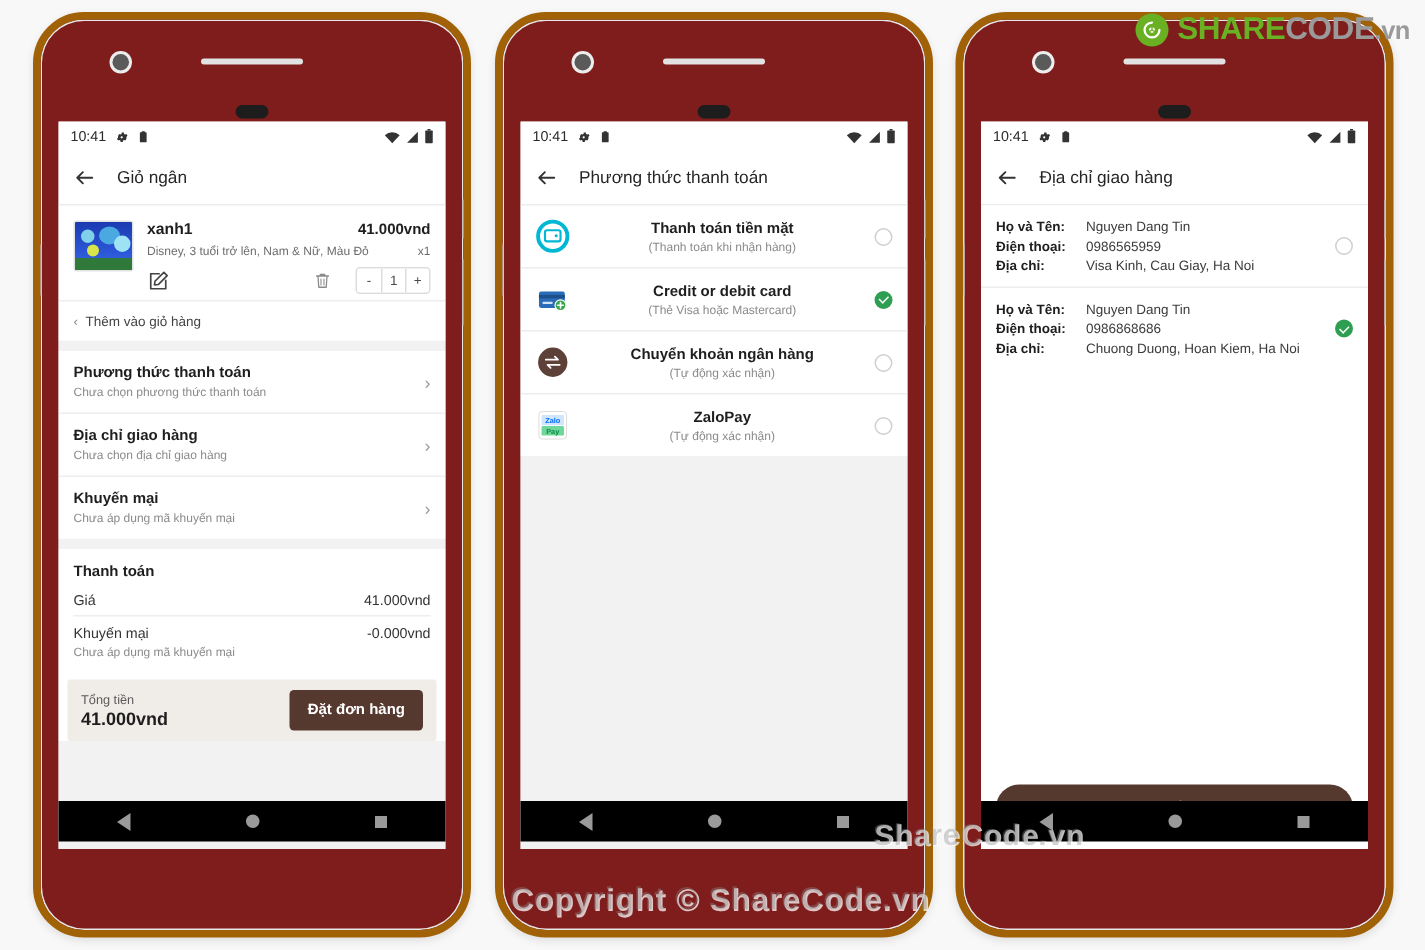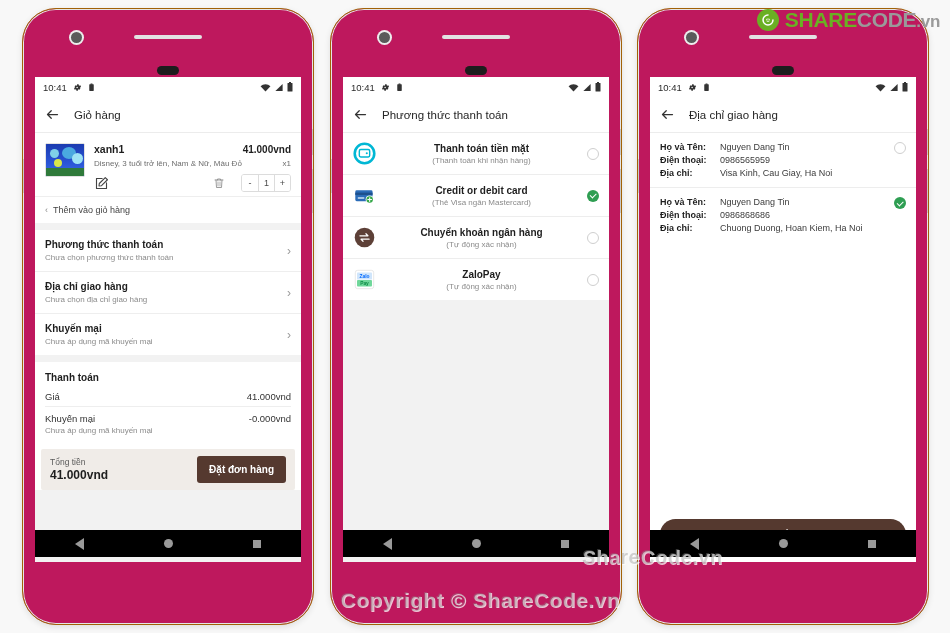--- a/index.html
+++ b/index.html
@@ -35,22 +35,22 @@
     text-shadow: 1px 1px 0 rgba(255,255,255,0.75);
     white-space: nowrap; pointer-events: none;
   }
   .wm-mid { left: 582px; top: 546px; font-size: 20px; }
   .wm-bot { left: 340px; top: 588px; font-size: 21px; }
 
   
   .phone {
     position: absolute; top: 8px; width: 292px; height: 617px;
     border-radius: 34px;
-    background: #be185d;
-    border: 1px solid #a16207;
+    background: #7f1d1d;
+    border: 5px solid #a16207;
     box-shadow: 0 0 0 1px #e6e6e6 inset, 0 2px 6px rgba(0,0,0,0.10);
     overflow: hidden;
   }
   .phone.p1 { left: 22px; }
   .phone.p2 { left: 330px; }
   .phone.p3 { left: 637px; }
 
   .phone-top { position: relative; height: 62px; }
   .cam { position: absolute; left: 48px; top: 23px; width: 11px; height: 11px;
          border-radius: 50%; background: #5a5a5a; box-shadow: 0 0 0 2px #ededed; }
@@ -162,21 +162,21 @@
   .radio { width: 12px; height: 12px; border-radius: 50%; border: 1.4px solid #cfcfcf; flex: none; }
   .radio.on { border: none; background: #2e9e52; position: relative; }
   .radio.on::after {
     content: ""; position: absolute; left: 3px; top: 3.5px;
     width: 5px; height: 2.5px; border-left: 1.4px solid #fff; border-bottom: 1.4px solid #fff;
     transform: rotate(-45deg);
   }
 
   
   .addr-card { background: #fff; }
-  .addr-row { display: flex; align-items: flex-start; padding: 9px 10px 9px 10px; }
+  .addr-row { display: flex; align-items: center; padding: 9px 10px 9px 10px; }
   .addr-row + .addr-row { border-top: 1px solid #ededed; }
   .addr-fields { flex: 1; }
   .addr-line { display: flex; margin-bottom: 3px; }
   .addr-line:last-child { margin-bottom: 0; }
   .addr-key { width: 60px; flex: none; font-size: 9px; font-weight: bold; color: #1e1e1e; }
   .addr-val { font-size: 9px; color: #3b3b3b; }
   .btn-addaddr {
     position: absolute; left: 10px; right: 10px; bottom: 12px;
     background: #55392f; color: #fff; font-size: 10px;
     padding: 10px 0; border-radius: 18px; border: none; text-align: center;
@@ -245,21 +245,21 @@
               <rect x="4" y="0" width="4" height="2" fill="#333"></rect>
               <rect x="1" y="2" width="10" height="17" rx="1" fill="#333"></rect>
             </svg>
         </span>
       </div>
 
       <div class="appbar">
         <svg class="back-arrow" viewBox="0 0 24 24">
             <path d="M20 12H4M10 6l-6 6 6 6" fill="none" stroke="#333" stroke-width="2" stroke-linecap="round" stroke-linejoin="round"></path>
           </svg>
-        <span class="appbar-title">Giỏ hàng</span>
+        <span class="appbar-title">Giỏ ngân</span>
       </div>
 
       <div class="body-area">
 
         <div class="card">
           <div class="cart-item">
             <div class="thumb">
               <span class="sky"></span>
               <span class="blob" style="left:4px;top:5px;width:9px;height:9px;background:#7fd0e8;"></span>
               <span class="blob" style="left:16px;top:3px;width:14px;height:12px;background:#4aa9e0;"></span>
@@ -421,21 +421,21 @@
             <svg class="pm-ico" viewBox="0 0 40 40">
               <rect x="4" y="11" width="30" height="19" rx="2.5" fill="#2b6cb8"></rect>
               <rect x="4" y="15" width="30" height="4" fill="#1d4f8c"></rect>
               <rect x="8" y="23" width="12" height="2.6" rx="1.3" fill="#cfe2f5"></rect>
               <circle cx="29" cy="27" r="7" fill="#fff"></circle>
               <circle cx="29" cy="27" r="5.6" fill="#37a84a"></circle>
               <path d="M29 23.8v6.4M25.8 27h6.4" stroke="#fff" stroke-width="1.9" stroke-linecap="round"></path>
             </svg>
             <span class="pm-text">
               <div class="pm-title">Credit or debit card</div>
-              <div class="pm-sub">(Thẻ Visa ngân Mastercard)</div>
+              <div class="pm-sub">(Thẻ Visa hoặc Mastercard)</div>
             </span>
             <span class="radio on"></span>
           </div>
 
           <div class="pm-row">
             <svg class="pm-ico" viewBox="0 0 40 40">
               <circle cx="20" cy="20" r="17" fill="#5d4037"></circle>
               <path d="M12 17h14l-3.5-3.5M28 23H14l3.5 3.5" fill="none" stroke="#fff" stroke-width="2.1" stroke-linecap="round" stroke-linejoin="round"></path>
             </svg>
             <span class="pm-text">

